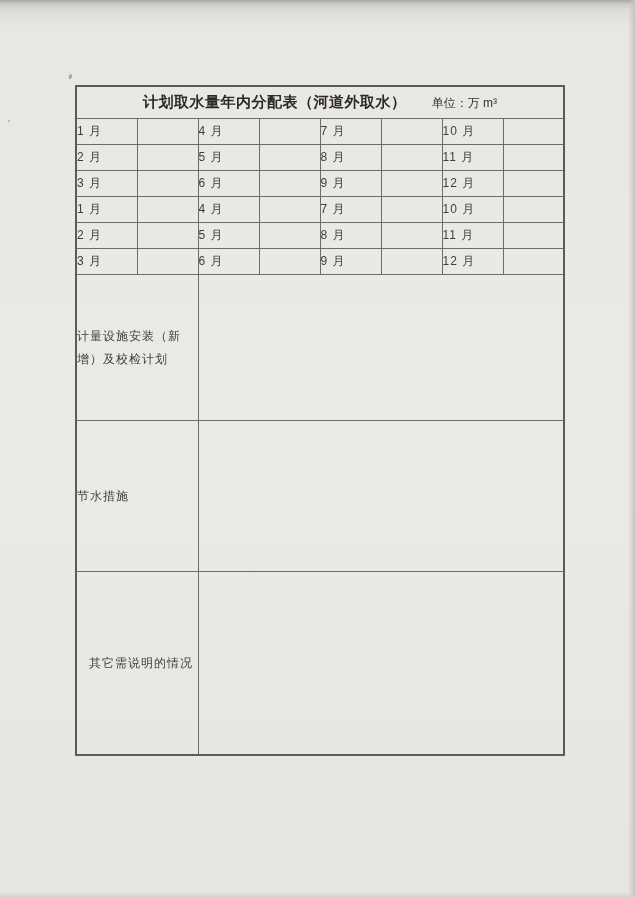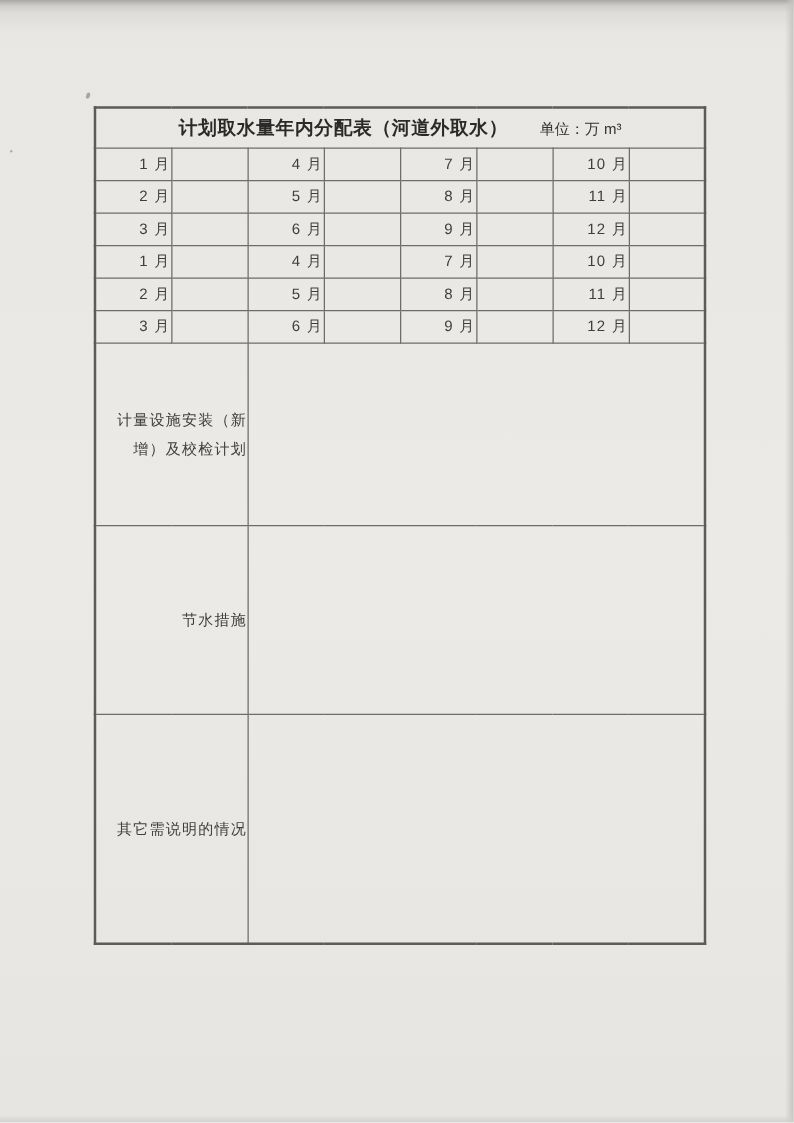--- a/index.html
+++ b/index.html
@@ -84,34 +84,34 @@
   }
   .unit-label {
     font-size: 12px;
     color: #333230;
     font-weight: normal;
   }
   .unit-gap-wide { margin-left: 22px; }
   .unit-gap-narrow { margin-left: 4px; }
   tr.month-row td {
     height: 25px;
-    text-align: right;
+    text-align: left;
     letter-spacing: 1px;
   }
   td.sec-label {
-    text-align: right;
+    text-align: left;
     padding: 0 12px;
     line-height: 1.9;
     font-size: 12px;
     color: #3b3a38;
     letter-spacing: 1px;
     margin-top: 40px;
   }
   tr.sec-1 td { height: 145px; }
-  tr.sec-2 td { height: 150px; padding-left: 26px; }
+  tr.sec-2 td { height: 150px; }
   tr.sec-3 td { height: 182px; padding-left: 12px; }
   td.sec-content { background: transparent; }
 </style>
 </head>
 <body>
 
 <div class="scan-top-edge"></div>
 <div class="scan-right-edge"></div>
 <div class="scan-bottom-edge"></div>
 <div class="speck-1"></div>

